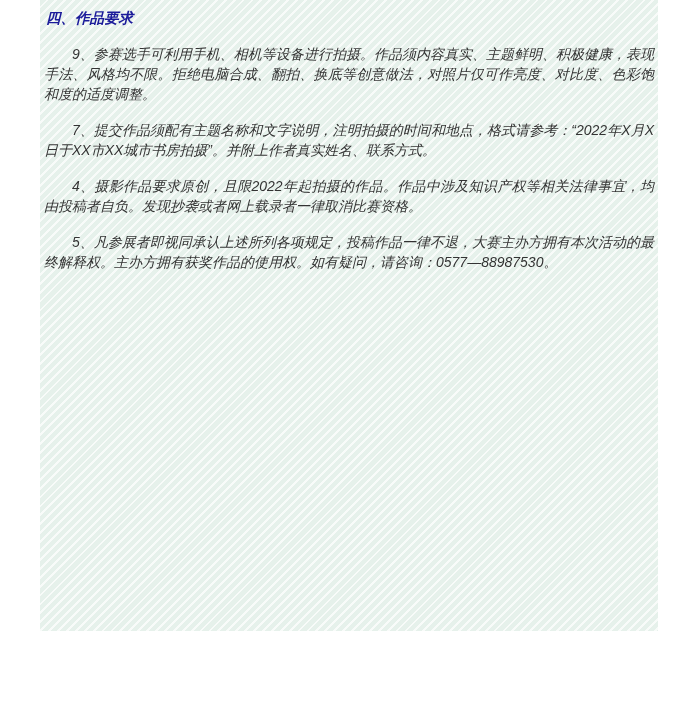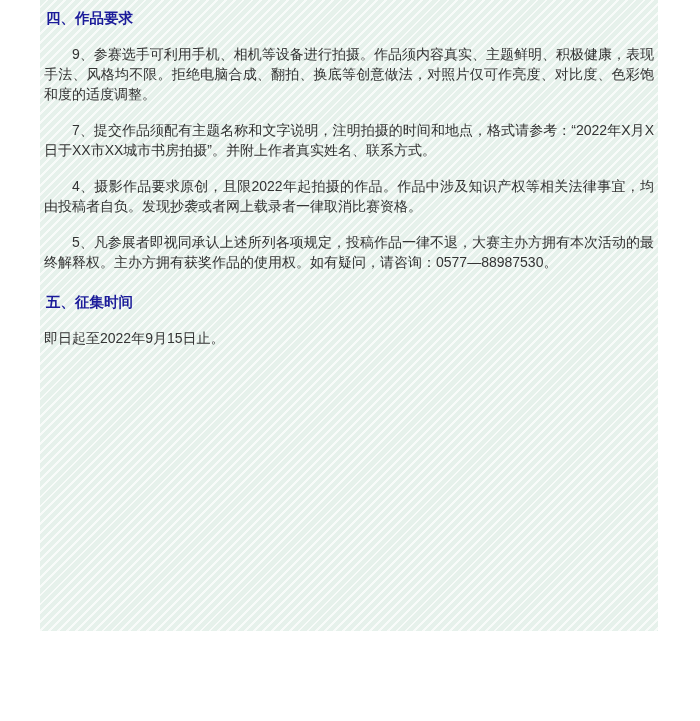--- a/index.html
+++ b/index.html
@@ -7,20 +7,21 @@
     padding: 0;
     background: #ffffff;
     font-family: "Liberation Sans", "DejaVu Sans", sans-serif;
   }
   #page {
     position: relative;
     width: 700px;
     height: 631px;
     background: var(--page-bg, #ffffff);
     overflow: hidden;
+    font-style: italic;
   }
   #doc {
     position: absolute;
     left: 40px;
     top: 0;
     width: 618px;
     height: 721px;
     box-sizing: border-box;
     padding: 0 4px;
     overflow: hidden;
@@ -69,22 +70,18 @@
 <div id="page" style="--page-bg: #ffffff;">
   <div id="doc" style="--stripe-base: #e6f1eb; --stripe-line: #f8fbf9; --heading-color: #1b1b9a; --body-color: #333333;">
   <div class="section">
     <div class="section-heading">四、作品要求</div>
   <div class="para indent">9、参赛选手可利用手机、相机等设备进行拍摄。作品须内容真实、主题鲜明、积极健康，表现手法、风格均不限。拒绝电脑合成、翻拍、换底等创意做法，对照片仅可作亮度、对比度、色彩饱和度的适度调整。</div>
         <div class="para indent">7、提交作品须配有主题名称和文字说明，注明拍摄的时间和地点，格式请参考：“2022年X月X日于XX市XX城市书房拍摄”。并附上作者真实姓名、联系方式。</div>
         <div class="para indent">4、摄影作品要求原创，且限2022年起拍摄的作品。作品中涉及知识产权等相关法律事宜，均由投稿者自负。发现抄袭或者网上载录者一律取消比赛资格。</div>
         <div class="para indent">5、凡参展者即视同承认上述所列各项规定，投稿作品一律不退，大赛主办方拥有本次活动的最终解释权。主办方拥有获奖作品的使用权。如有疑问，请咨询：0577—88987530。</div>
       </div>
 
-  <div class="section">
-    <div class="section-heading">五、征集时间</div>
-  <div class="para">即日起至2022年9月15日止。</div>
-      </div>
 
   <div class="section">
       </div>
 
 </div>
 </div>
 
 </body></html>

